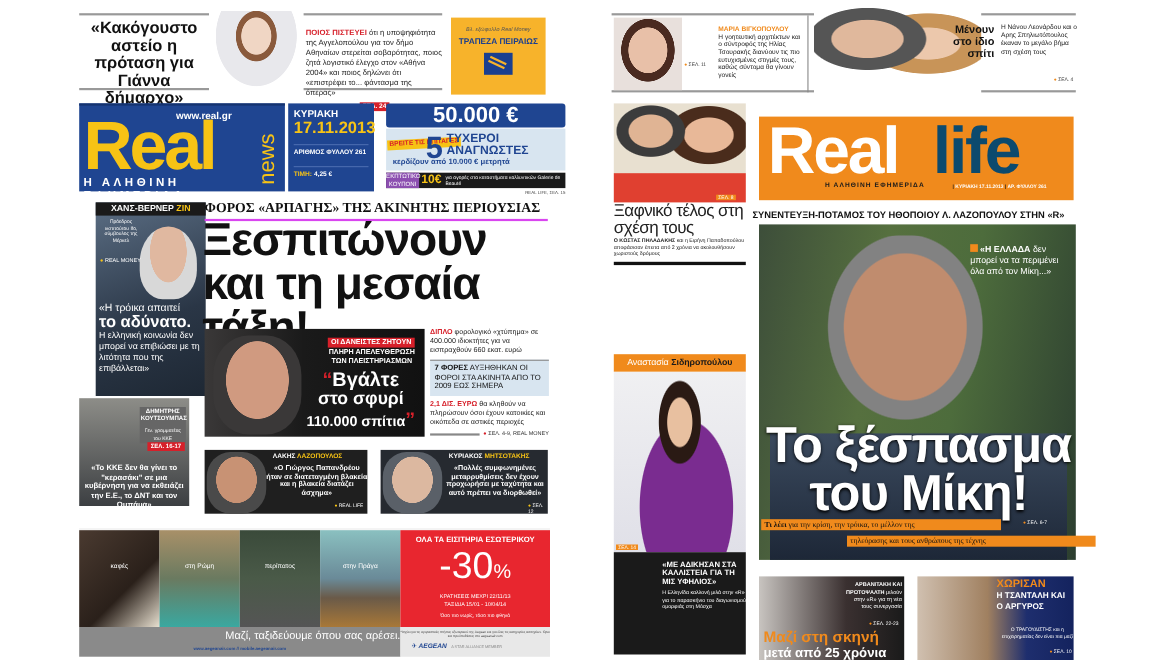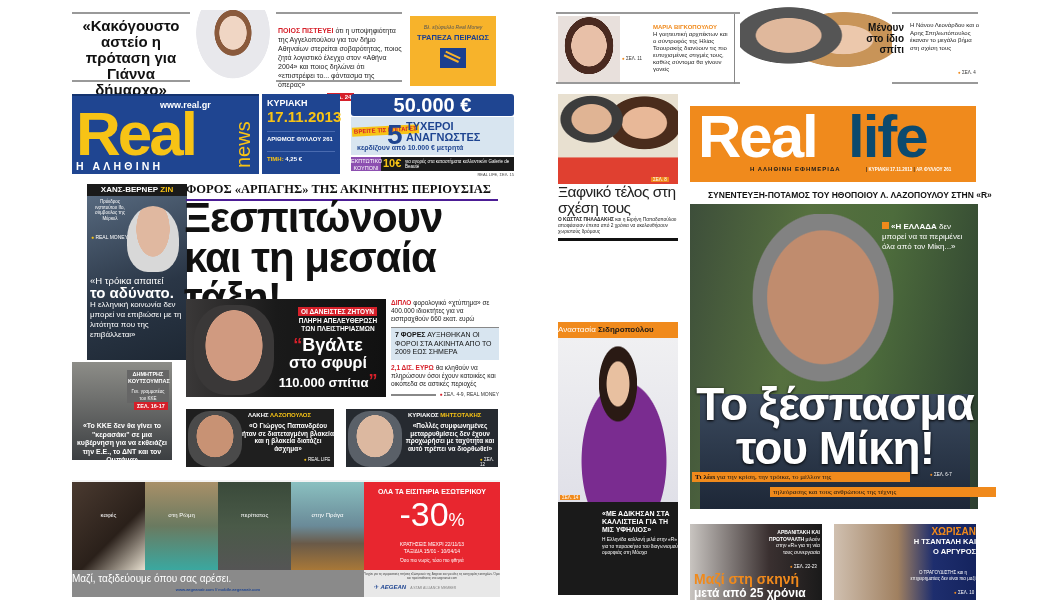--- a/index.html
+++ b/index.html
@@ -48,21 +48,21 @@
 .zin-face{left:40px;top:22px;width:52px;height:66px;border-radius:50% 50% 40% 40%;background:radial-gradient(ellipse at 50% 35%,#e0b8a0 0 45%,#d8d8d8 46%)}
 .zin-sub{left:4px;top:15px;width:38px;font-size:4.5px;color:#fff;line-height:5.5px;text-align:center}
 .zin-q{left:3px;top:92px;width:96px;color:#fff;line-height:10px}
 .zin-q .a{font-size:9.5px;font-weight:normal}
 .zin-q .b{font-size:15px;font-weight:bold;line-height:14px}
 .zin-q .c{font-size:8px}
 .kou{left:0;top:350px;width:100px;height:98px;background:linear-gradient(180deg,#8d8d88,#3c3f42)}
 .kou-n{left:55px;top:8px;width:42px;background:#666;color:#fff;font-size:5.5px;font-weight:bold;text-align:center;line-height:7px;padding:1px}
 .kou-r{left:62px;top:40px;background:#d6202a;color:#fff;font-size:5.5px;font-weight:bold;padding:1px 3px}
 .kou-q{left:2px;top:60px;width:96px;color:#fff;font-size:7px;font-weight:bold;text-align:center;line-height:8.5px}
-.kicker{left:114px;top:170px;width:312px;font-family:"Liberation Serif",serif;font-size:12.5px;font-weight:bold;color:#111;border-bottom:2px solid #4c1d95;padding-bottom:2px}
+.kicker{left:114px;top:170px;width:312px;font-family:"Liberation Serif",serif;font-size:12.5px;font-weight:bold;color:#111;border-bottom:2px solid #d946ef;padding-bottom:2px}
 .headline{left:112px;top:186px;width:318px;font-size:42px;font-weight:bold;color:#111;line-height:40px;letter-spacing:-1px}
 .dx{left:114px;top:287px;width:200px;height:98px;background:linear-gradient(90deg,#3a3838,#1a1a1a 45%,#111)}
 .dx-face{left:8px;top:6px;width:80px;height:90px;border-radius:40%;background:radial-gradient(ellipse at 50% 45%,#d09a80 0 50%,#3a3838 51%)}
 .dx-k{left:112px;top:8px;background:#d6202a;color:#fff;font-size:6.5px;font-weight:bold;padding:1px 3px}
 .dx-k2{left:108px;top:18px;width:88px;color:#fff;font-size:6.5px;font-weight:bold;text-align:center;line-height:7.5px}
 .dx-q{left:86px;top:37px;width:112px;color:#fff;font-weight:bold;text-align:center;line-height:18px}
 .dx-q .q1{font-size:18px}
 .dx-q .q2{font-size:16px}
 .dx-q .q3{font-size:13px}
 .dx-q i{color:#d6202a;font-style:normal;font-size:18px}
@@ -84,21 +84,21 @@
 .mit{left:274px;top:397px;width:152px;height:58px;background:#262a30}
 .mit-face{left:2px;top:2px;width:54px;height:56px;border-radius:40%;background:radial-gradient(ellipse at 50% 45%,#dcb8a0 0 48%,#5a6068 49%)}
 .mit-n{left:62px;top:3px;font-size:6px;font-weight:bold;color:#fff}
 .mit-n span{color:#f7c315}
 .mit-q{left:56px;top:13px;width:96px;color:#fff;font-size:6.5px;font-weight:bold;text-align:center;line-height:7.5px}
 .mit-r{left:134px;top:48px;color:#fff;font-size:4.5px}
 .ad{left:0;top:468px;width:428px;height:117px;background:#f4f4f4}
 .ad-tile{top:2px;width:73px;height:88px;color:#fff;font-size:6px;text-align:center}
 .ad-tile span{display:block;margin-top:30px}
 .ad-grey{left:0;top:90px;width:292px;height:27px;background:#8a8a8a}
-.ad-grey .sl{color:#fff;font-size:10px;text-align:left;margin-top:3px}
+.ad-grey .sl{color:#fff;font-size:10px;text-align:right;margin-top:3px}
 .ad-grey .u{color:#1f4591;font-size:4px;text-align:center;margin-top:3px;font-weight:bold}
 .ad-red{left:292px;top:2px;width:136px;height:88px;background:#e8262f;color:#fff;text-align:center}
 .ad-red .h{font-size:7px;font-weight:bold;margin-top:6px}
 .ad-red .pct{font-size:34px;margin-top:2px;line-height:34px}
 .ad-red .pct span{font-size:18px}
 .ad-red .d{font-size:5px;line-height:6.5px;margin-top:4px}
 .ad-red .s{font-size:4.5px;margin-top:4px}
 .ad-foot{left:292px;top:90px;width:136px;height:27px;background:#e8e8e8}
 .ad-foot .fine{font-size:3px;color:#444;text-align:center;line-height:4px;padding-top:2px}
 .ad-foot .logo{font-size:6px;color:#1f4591;font-weight:bold;font-style:italic;margin:3px 0 0 10px}
@@ -123,49 +123,49 @@
 .pil-h{left:2px;top:172px;width:120px;font-size:15.5px;line-height:16px;color:#222;letter-spacing:-.5px}
 .pil-t{left:2px;top:205px;width:120px;font-size:4.8px;line-height:6px;color:#222}
 .pil-t b{font-weight:bold}
 .pil-b{left:2px;top:226px;width:120px;height:3px;background:#111}
 .reallife{left:134px;top:94px;width:286px;height:76px;background:#f08a1c}
 .rl-real{left:8px;top:-4px;font-size:60px;font-weight:bold;color:#fff;letter-spacing:-2px}
 .rl-life{left:158px;top:-4px;font-size:60px;font-weight:bold;color:#0c4a6e;letter-spacing:-2px}
 .rl-tag{left:60px;top:60px;font-size:6px;color:#1a1a1a;font-weight:bold;letter-spacing:1px}
 .rl-meta{left:176px;top:61px;font-size:4.5px;color:#1a1a1a;font-weight:bold}
 .rl-meta span{color:#fff}
-.interview{left:152px;top:178px;width:288px;font-size:8.5px;font-weight:bold;color:#111}
+.interview{left:128px;top:178px;width:288px;font-size:8.5px;font-weight:bold;color:#111}
 .hero{left:134px;top:192px;width:288px;height:305px;background:linear-gradient(100deg,#3d4e3a 0%,#56703f 35%,#4d6c3c 60%,#2c3e30 100%)}
 .hero-face{left:48px;top:10px;width:170px;height:185px;border-radius:45% 45% 40% 40%;background:radial-gradient(ellipse at 50% 45%,#c08c6e 0 46%,#828282 47% 58%,transparent 59%)}
 .hero-body{left:10px;top:190px;width:270px;height:115px;background:linear-gradient(180deg,#3b4a5e,#1d2737)}
 .hero-q{left:192px;top:18px;width:92px;color:#fff;font-size:8px;line-height:10px}
 .hero-q b{font-weight:bold}
 .hero-q i{display:inline-block;width:7px;height:7px;background:#f08a1c;margin-right:2px}
 .hero-h{left:4px;top:178px;width:282px;color:#fff;font-size:46px;font-weight:bold;line-height:44px;text-align:center;letter-spacing:-1px;text-shadow:0 1px 3px #000}
 .hero-s1{left:2px;top:268px;width:218px;background:#f08a1c;font-family:"Liberation Serif",serif;font-size:7px;color:#111;padding:1px 3px}
 .hero-s1 b{font-weight:bold}
 .hero-s2{left:80px;top:283px;width:226px;background:#f08a1c;font-family:"Liberation Serif",serif;font-size:7px;color:#111;padding:1px 3px}
 .hero-r{left:240px;top:268px;color:#fff;font-size:4.5px}
 .hero-r:before{content:"● ";color:#f08a1c}
-.anas-h{left:2px;top:310px;width:120px;height:16px;background:#f08a1c;color:#fff;font-size:8px;font-weight:bold;text-align:left;line-height:16px}
+.anas-h{left:2px;top:310px;width:120px;height:16px;background:#f08a1c;color:#fff;font-size:8px;font-weight:bold;text-align:center;line-height:16px}
 .anas-h span{color:#1a1a1a}
 .anas{left:2px;top:326px;width:120px;height:164px;background:radial-gradient(ellipse at 50% 28%,#e8c0a0 0 13%,#2a1a14 14% 22%,transparent 23%),radial-gradient(ellipse at 55% 75%,#7a2c90 0 45%,transparent 46%),linear-gradient(#f0f0f2,#e0e0e8)}
 .anas-r{left:4px;top:483px;background:#f08a1c;color:#fff;font-size:4.5px;padding:0 2px}
 .anas-b{left:2px;top:490px;width:120px;height:93px;background:#1a1a1a}
 .anas-q{left:44px;top:8px;width:76px;color:#fff;font-size:7px;font-weight:bold;line-height:8px}
 .anas-t{left:44px;top:35px;width:76px;color:#fff;font-size:4.8px;line-height:6.5px}
 .sk{left:134px;top:512px;width:132px;height:77px;background:linear-gradient(90deg,#c8c4c0,#3a3030 60%,#1a1a1a)}
 .sk-t{left:78px;top:5px;width:54px;color:#fff;font-size:5px;line-height:6.5px;text-align:right;padding-right:2px}
 .sk-t b{font-weight:bold}
 .sk-r{left:100px;top:40px;color:#fff;font-size:4.5px}
 .sk-r:before{content:"● ";color:#f08a1c}
 .sk-h{left:4px;top:48px;color:#f08a1c;font-size:14px;font-weight:bold;line-height:14px}
 .sk-h2{left:4px;top:62px;color:#fff;font-size:12px;font-weight:bold}
 .xo{left:278px;top:512px;width:142px;height:77px;background:linear-gradient(90deg,#d0c0b0 0%,#a08060 45%,#1e2e6e 70%,#14235e)}
-.xo-h{left:72px;top:3px;width:70px;text-align:right;line-height:10px}
+.xo-h{left:72px;top:3px;width:70px;text-align:left;line-height:10px}
 .xo-h .a{color:#f08a1c;font-size:10px;font-weight:bold}
 .xo-h .b{color:#fff;font-size:7.5px;font-weight:bold}
 .xo-t{left:76px;top:46px;width:66px;color:#fff;font-size:4.5px;line-height:6px;text-align:center}
 .xo-r{left:120px;top:66px;color:#fff;font-size:4.5px}
 .xo-r:before{content:"● ";color:#f08a1c}
 </style>
 </head>
 <body>
 
 <div id="left" class="page">

